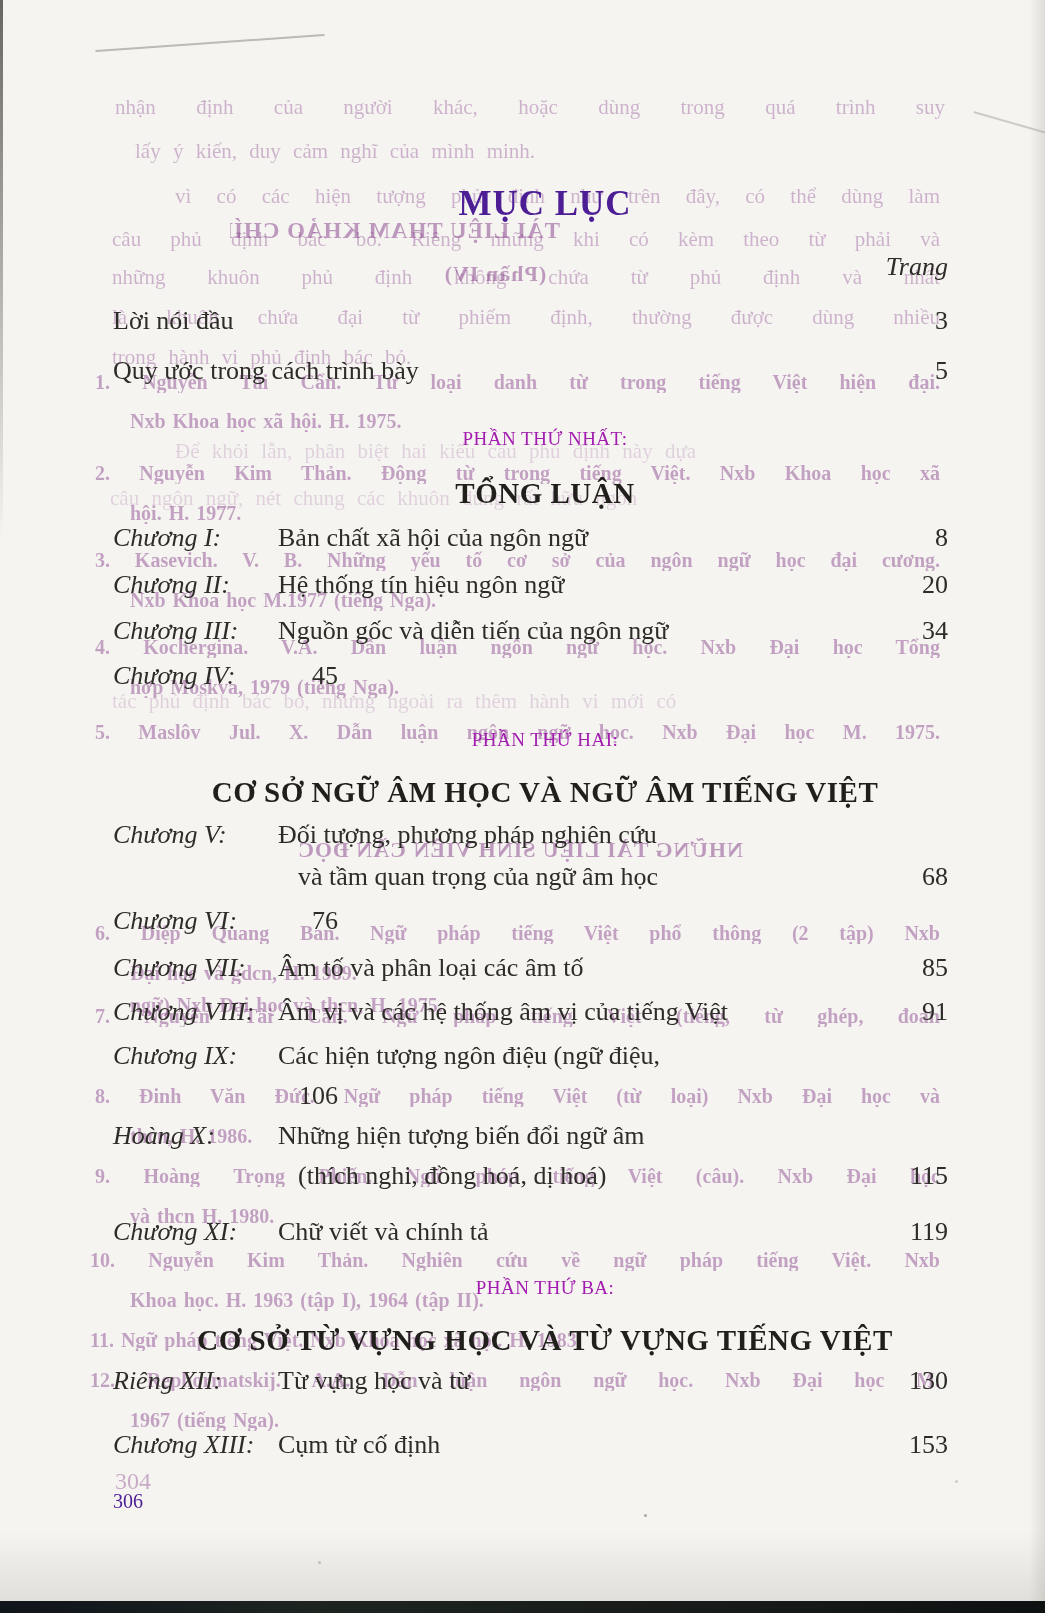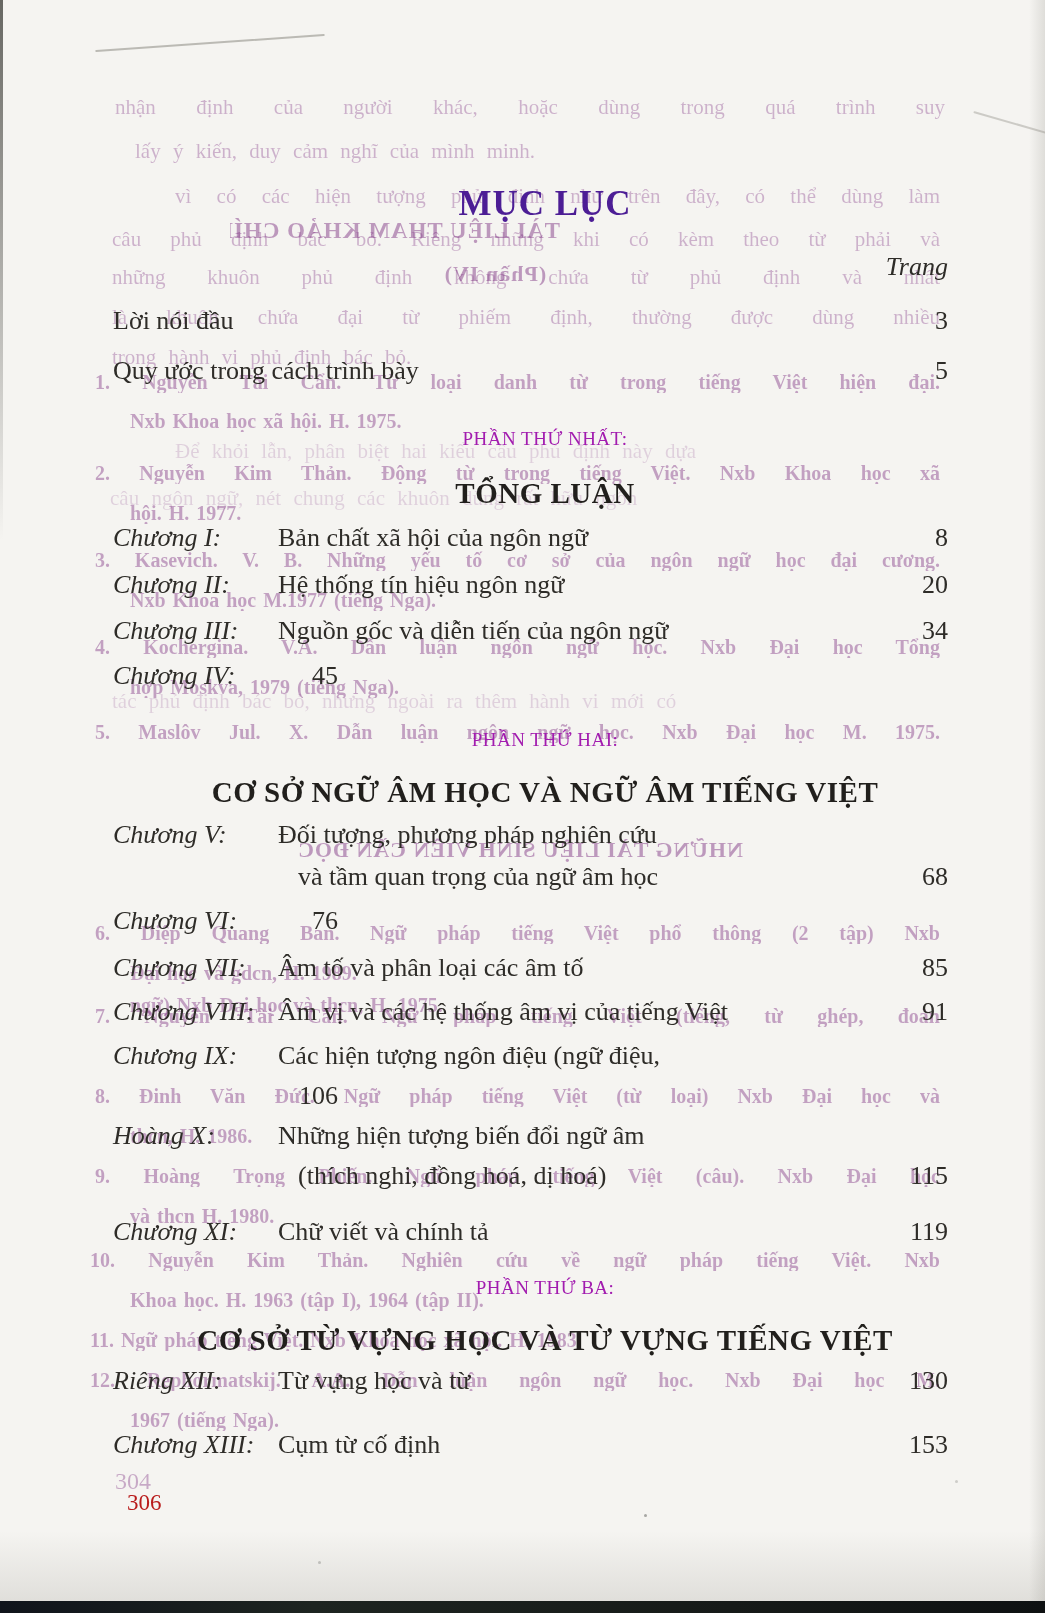--- a/index.html
+++ b/index.html
@@ -44,21 +44,21 @@
   .ttl.indent{padding-left:20px;}
   .pg{flex:none;min-width:60px;text-align:right;}
   .hrow{
     position:absolute;left:120px;width:850px;
     text-align:center;white-space:nowrap;
   }
   .page-title{font-size:35px;font-weight:bold;letter-spacing:1px;color:#4c1d95;}
   .part-heading{font-size:19px;color:#a21caf;letter-spacing:.5px;}
   .part-title{font-size:29px;font-weight:bold;color:#211f1c;letter-spacing:.5px;}
   .trang{font-style:italic;}
-  .folio{position:absolute;left:127px;top:1490px;font-size:23px;color:#b91c1c;}
+  .folio{position:absolute;left:113px;top:1490px;font-size:20px;color:#4c1d95;}
   
   .edge-left{
     position:absolute;left:0;top:0;width:3px;height:540px;
     background:linear-gradient(180deg, rgba(55,55,50,.75), rgba(55,55,50,0));
   }
   .shade-right{
     position:absolute;right:0;top:0;width:16px;height:100%;
     background:linear-gradient(270deg, rgba(120,118,110,.18), rgba(120,118,110,0));
   }
   .shade-bottom{

